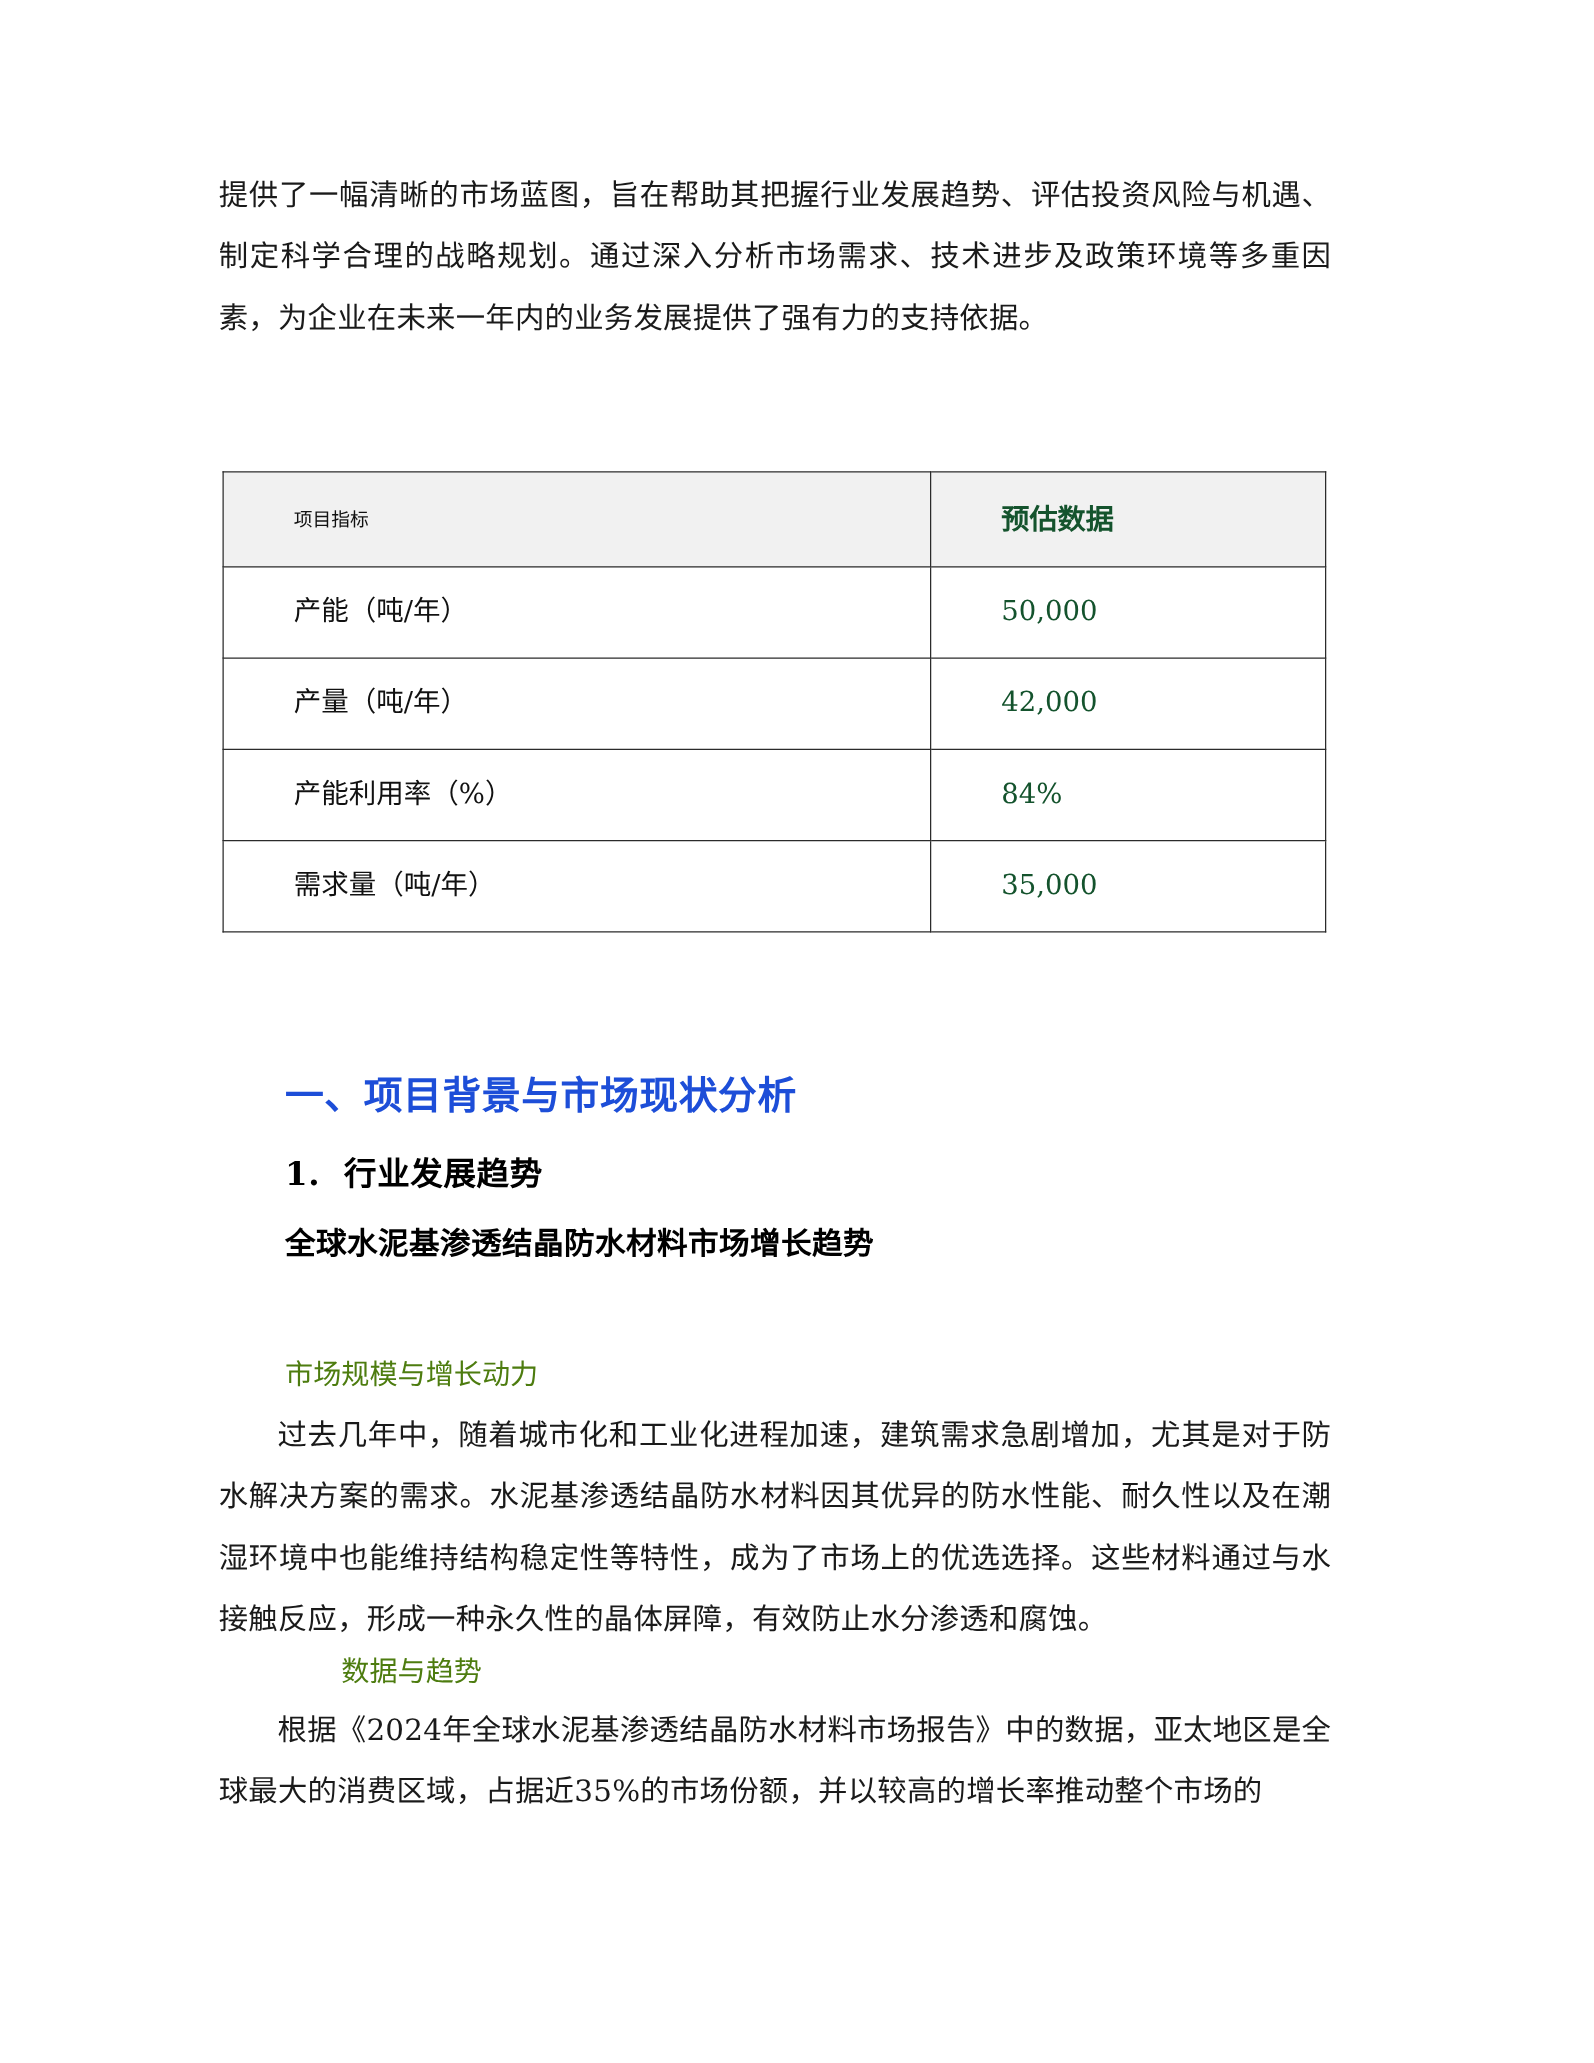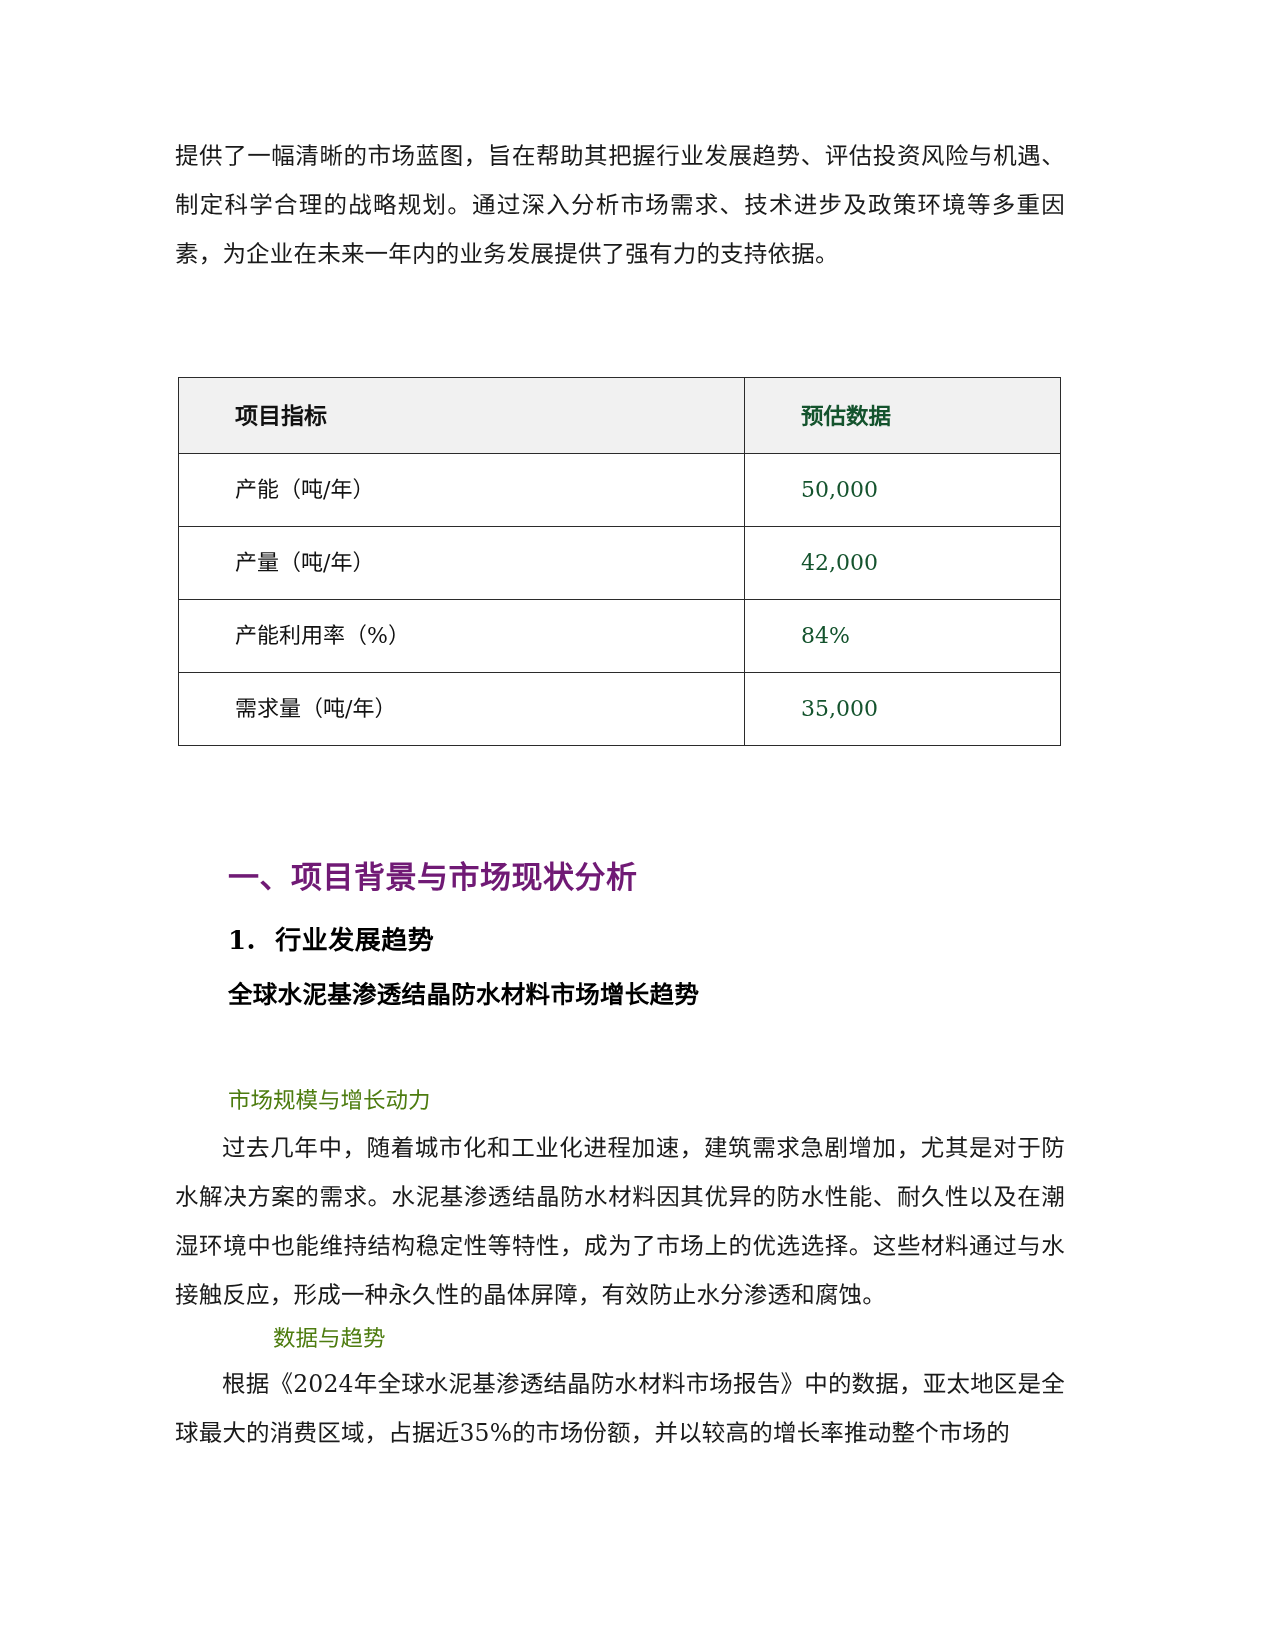--- a/index.html
+++ b/index.html
@@ -79,22 +79,22 @@
   }
   .cell-label {
     display: block;
     padding-left: 56px;
     text-align: left;
     font-size: 22px;
     line-height: 28px;
     color: #111;
   }
   .cell-label.head {
-    font-weight: bold;
-    font-size: 23px;
+    font-weight: normal;
+    font-size: 15px;
   }
   .cell-value {
     display: block;
     padding-left: 56px;
     text-align: left;
     font-size: 22px;
     line-height: 28px;
     color: #14532d;
     font-family: "DejaVu Serif", "Liberation Serif", serif;
   }
@@ -105,21 +105,21 @@
 
   
   .h1-sec {
     position: absolute;
     left: 228px;
     top: 855px;
     font-size: 31px;
     font-weight: bold;
     line-height: 44px;
     letter-spacing: 0.5px;
-    color: #701a75;
+    color: #1d4ed8;
   }
   .h2-sec {
     position: absolute;
     left: 228px;
     top: 921px;
     font-size: 26px;
     font-weight: bold;
     line-height: 38px;
     letter-spacing: 0.5px;
     color: #000;

